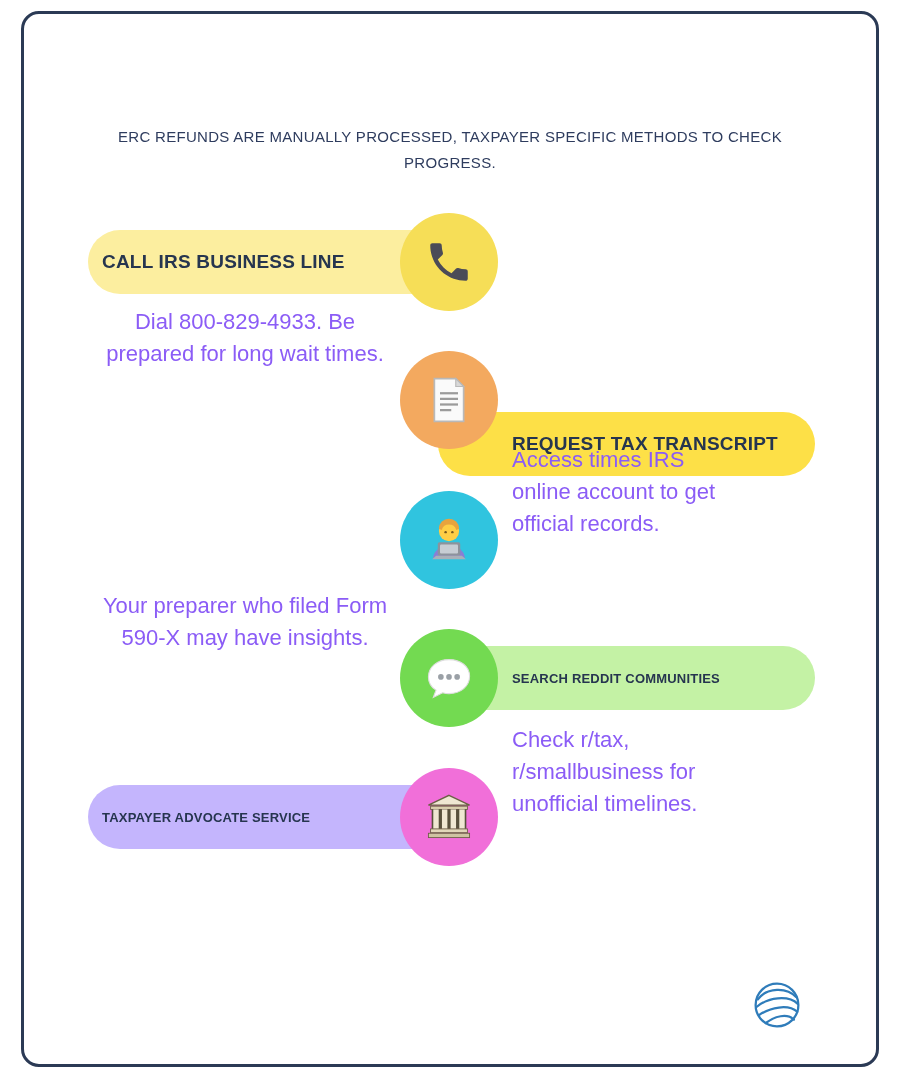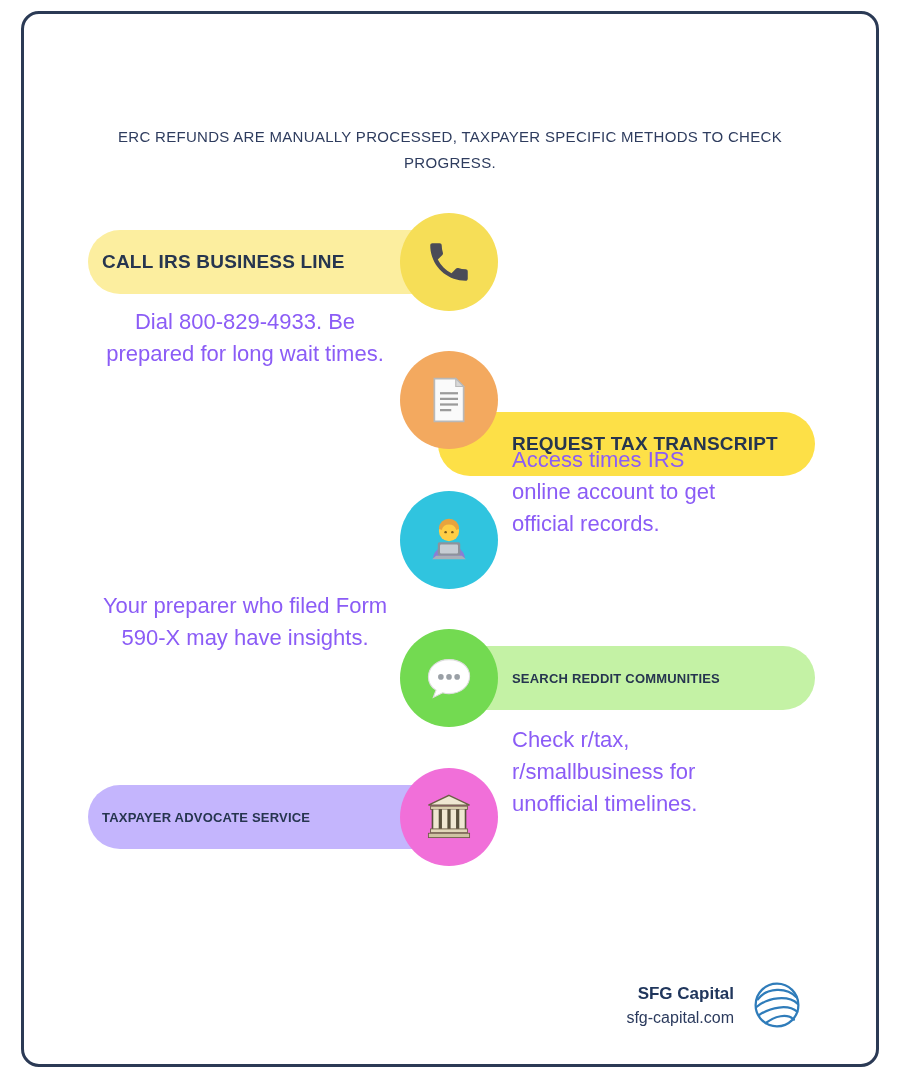--- a/index.html
+++ b/index.html
@@ -172,24 +172,20 @@
         <rect x="17.5" y="17" width="5" height="18" fill="#efe7d2"></rect>
         <rect x="25.5" y="17" width="5" height="18" fill="#efe7d2"></rect>
         <rect x="33.5" y="17" width="5" height="18" fill="#efe7d2"></rect>
         <rect x="7" y="35" width="34" height="3.5" fill="#e2d7ba" stroke="#6b5f45" stroke-width="0.8"></rect>
         <rect x="5" y="39" width="38" height="4" fill="#cfc3a2" stroke="#6b5f45" stroke-width="0.8"></rect>
       </svg>
     </span>
   </div>
 
   <div class="footer">
-    <div class="footer-text">
-      <div class="footer-brand">SFG Capital</div>
-      <div class="footer-site">sfg-capital.com</div>
-    </div>
     <span>
       <svg width="54" height="54" viewBox="0 0 48 48" fill="none" stroke="#2f7cba" stroke-width="2" stroke-linecap="round">
         <circle cx="24" cy="24" r="19"></circle>
         <path d="M7 19 C15 8 33 8 41 17"></path>
         <path d="M5.5 26 C16 17 34 15 42.5 23"></path>
         <path d="M8 33 C18 26 34 23 42 30"></path>
         <path d="M14 40 C22 34 33 31 39 37"></path>
       </svg>
     </span>
   </div>

